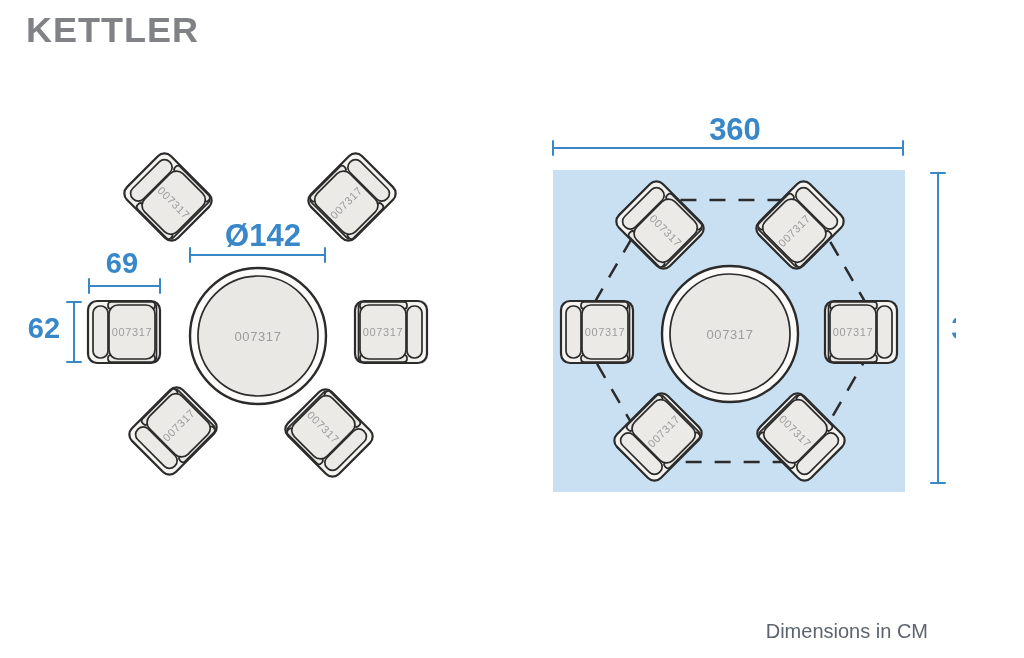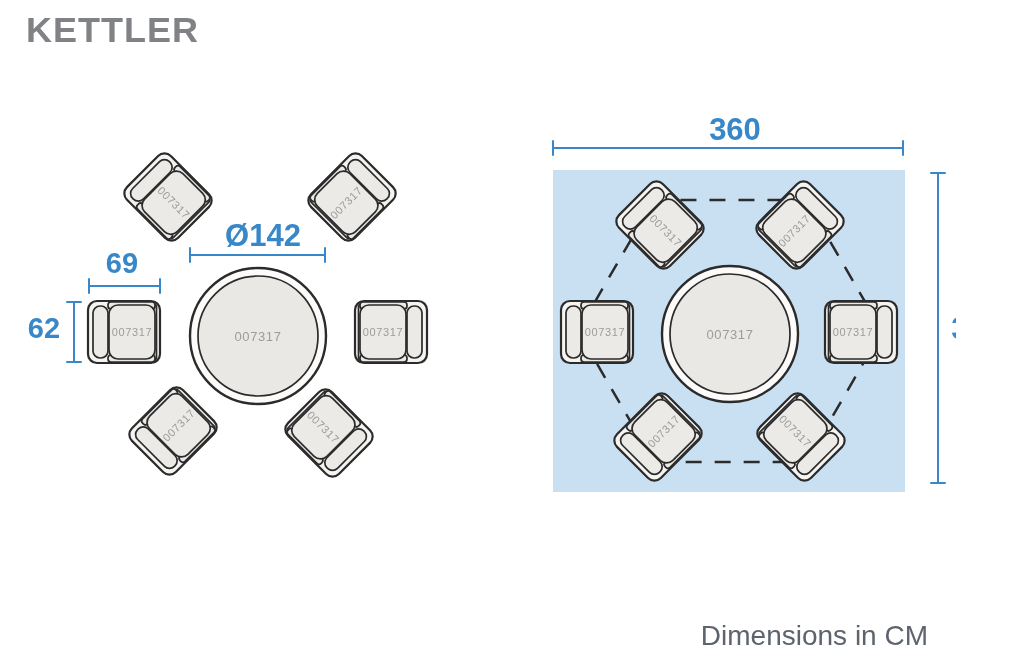--- a/index.html
+++ b/index.html
@@ -11,21 +11,21 @@
     position:absolute; left:26px; top:10px;
     font-size:36px; font-weight:900; letter-spacing:1px;
     color:#808285; transform:scaleY(0.95);
   }
   .caption-left {
     position:absolute; left:28px; top:620px;
     font-size:20px; color:#6b7078;
   }
   .caption-right {
     position:absolute; right:28px; top:620px;
-    font-size:28px; color:#5d646d;
+    font-size:20px; color:#5d646d;
   }
   svg.diagram { position:absolute; left:0; top:0; }
 
   .c-frame { fill:#f5f4f1; stroke:#2b2b2b; stroke-width:2.2; stroke-linejoin:round; }
   .c-part  { fill:#eceae7; stroke:#2b2b2b; stroke-width:1.7; stroke-linejoin:round; }
   .t-outer { fill:#fcfbfa; stroke:#2b2b2b; stroke-width:2.4; }
   .t-inner { fill:#e9e8e5; stroke:#2b2b2b; stroke-width:1.7; }
   .item-label  { fill:#9c9c9c; font-size:11px; letter-spacing:0.6px;
                  font-family:"Liberation Sans", sans-serif; }
   .table-label { fill:#9c9c9c; font-size:13px; letter-spacing:0.6px;

